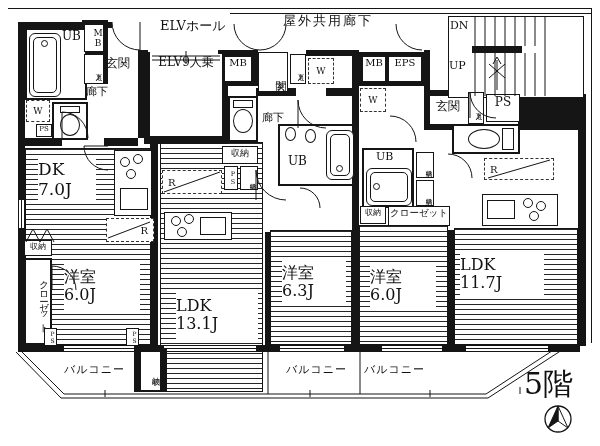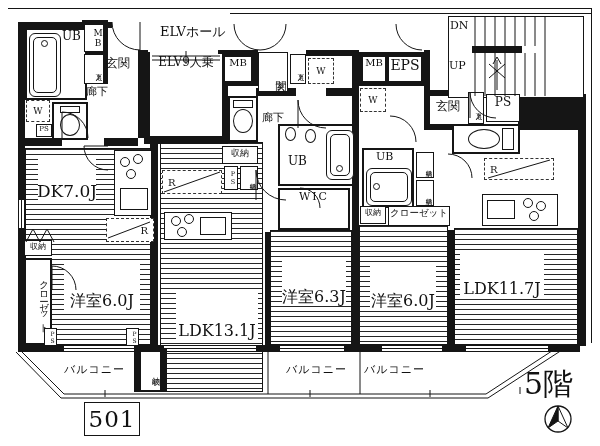--- a/index.html
+++ b/index.html
@@ -5,21 +5,21 @@
   html,body{margin:0;padding:0;background:#fff;}
   #plan{position:relative;width:600px;height:446px;background:#fff;overflow:hidden;
         font-family:"DejaVu Serif","Liberation Serif",serif;color:#111;}
   i.w{display:block;position:absolute;background:#151515;}
   b.r{display:block;position:absolute;background:#fff;border:1.5px solid #151515;font-weight:normal;box-sizing:border-box;}
   b.nb{border:none;}
   .fl{position:absolute;background:repeating-linear-gradient(to bottom,#262626 0,#262626 1px,#fff 1px,#fff 5px);border:1px solid #151515;box-sizing:border-box;}
   .lbl{position:absolute;white-space:nowrap;line-height:1.05;}
   .v{writing-mode:vertical-rl;text-orientation:upright;letter-spacing:0;}
   .cen{display:flex;align-items:center;justify-content:center;text-align:center;}
-  .patch{position:absolute;background:#fff;display:flex;flex-direction:row;align-items:flex-end;justify-content:center;line-height:1.15;}
+  .patch{position:absolute;background:#fff;display:flex;flex-direction:column;align-items:flex-start;justify-content:center;line-height:1.15;}
   .dash{position:absolute;background:#fff;border:1.5px dashed #333;box-sizing:border-box;display:flex;align-items:center;justify-content:center;}
   .tub{position:absolute;border:1.5px solid #151515;border-radius:6px;background:#fff;}
   .tub .in{position:absolute;left:3px;top:3px;right:3px;bottom:3px;border:1px solid #151515;border-radius:5px;}
   .tub .dot{position:absolute;width:5px;height:5px;border:1px solid #151515;border-radius:50%;}
   .toilet-tank{position:absolute;background:#fff;border:1.2px solid #151515;box-sizing:border-box;}
   .toilet-bowl{position:absolute;background:#fff;border:1.2px solid #151515;border-radius:50%;box-sizing:border-box;}
   .burner{position:absolute;width:10px;height:10px;border:1.3px solid #151515;border-radius:50%;box-sizing:border-box;background:#fff;}
   .sinkr{position:absolute;background:#fff;border:1.2px solid #151515;box-sizing:border-box;}
   .oval{position:absolute;background:#fff;border:1.2px solid #151515;border-radius:50%;box-sizing:border-box;}
   .win{position:absolute;background:linear-gradient(#151515 0 1px,#fff 1px 3px,#151515 3px 4px,#fff 4px 6px,#151515 6px 7px);}
@@ -81,22 +81,23 @@
   <div class="win" style="left:466px;top:345px;width:82px;height:7px"></div>
   <i class="w" style="left:548px;top:345px;width:32px;height:7px"></i>
   <i class="w" style="left:134px;top:348px;width:5px;height:44px"></i>
   <i class="w" style="left:162px;top:348px;width:5px;height:44px"></i>
 
   <b class="r" style="left:448px;top:16px;width:136px;height:82px;border-width:1px"></b>
   <i class="w" style="left:472px;top:46px;width:50px;height:7px"></i>
   <div class="lbl" style="left:450px;top:20px;font-size:11px">DN</div>
   <div class="lbl" style="left:449px;top:60px;font-size:11px">UP</div>
 
-  <div class="lbl" style="left:160px;top:25px;font-size:13px">ELVホール</div>
+  <div class="lbl" style="left:160px;top:19px;font-size:13px">ELVホール</div>
   <b class="r nb cen" style="left:150px;top:54px;width:72px;height:82px;font-size:12px">ELV9人乗</b>
+  <div class="lbl" style="left:283px;top:14px;font-size:13px;letter-spacing:2px">屋外共用廊下</div>
 
   <b class="r" style="left:25px;top:28px;width:62px;height:72px;border-width:2px"></b>
   <div class="tub" style="left:29px;top:33px;width:30px;height:62px">
       <span class="in"></span>
       <span class="dot" style="left:11px;top:6px"></span>
     </div>
   <div class="lbl" style="left:62px;top:30px;font-size:12px">UB</div>
   <b class="r cen v" style="left:84px;top:24px;width:20px;height:28px;font-size:9px">MB</b>
   <b class="r cen v" style="left:84px;top:54px;width:20px;height:30px;font-size:6.5px">下足入</b>
   <div class="lbl" style="left:106px;top:57px;font-size:12px">玄関</div>
@@ -125,33 +126,32 @@
   <div class="toilet-bowl" style="left:233px;top:109px;width:20px;height:24px"></div>
   <div class="lbl" style="left:262px;top:112px;font-size:11px">廊下</div>
   <b class="r" style="left:278px;top:124px;width:76px;height:62px;border-width:2px"></b>
   <div class="oval" style="left:285px;top:127px;width:11px;height:14px"></div>
   <div class="oval" style="left:305px;top:129px;width:11px;height:14px"></div>
   <div class="lbl" style="left:288px;top:155px;font-size:12px">UB</div>
   <div class="tub" style="left:326px;top:130px;width:26px;height:48px">
       <span class="in"></span>
       <span class="dot" style="left:9px;top:34px"></span>
     </div>
-  <b class="r cen" style="left:278px;top:188px;width:72px;height:42px;font-size:11px;border-width:2px;letter-spacing:2px">WIC</b>
   <b class="r cen" style="left:222px;top:146px;width:36px;height:18px;font-size:9px">収納</b>
   <b class="r cen v" style="left:224px;top:166px;width:14px;height:24px;font-size:6.5px">PS</b>
   <b class="r cen v" style="left:240px;top:166px;width:18px;height:24px;font-size:6.5px">収納</b>
   <div class="dash" style="left:162px;top:170px;width:60px;height:24px;font-size:10px;justify-content:flex-start;padding-left:5px">R</div>
   <b class="r" style="left:164px;top:212px;width:68px;height:28px;border-width:1.5px"></b>
   <span class="burner" style="left:171px;top:216px"></span>
   <span class="burner" style="left:184px;top:214px"></span>
   <span class="burner" style="left:177px;top:227px"></span>
   <div class="sinkr" style="left:200px;top:217px;width:26px;height:18px"></div>
 
   <b class="r cen" style="left:362px;top:56px;width:24px;height:26px;font-size:10px">MB</b>
-  <b class="r cen" style="left:388px;top:56px;width:34px;height:26px;font-size:14px">EPS</b>
+  <b class="r cen" style="left:388px;top:56px;width:34px;height:26px;font-size:10px">EPS</b>
   <div class="dash" style="left:360px;top:88px;width:26px;height:24px;font-size:9px">W</div>
   <div class="lbl" style="left:436px;top:100px;font-size:12px">玄関</div>
   <b class="r cen v" style="left:468px;top:92px;width:16px;height:32px;font-size:6.5px">下足入</b>
   <b class="r cen" style="left:486px;top:94px;width:34px;height:28px;font-size:12px">PS</b>
   <b class="r" style="left:452px;top:124px;width:68px;height:30px;border-width:2px"></b>
   <div class="toilet-tank" style="left:502px;top:128px;width:12px;height:22px"></div>
   <div class="toilet-bowl" style="left:468px;top:129px;width:32px;height:20px"></div>
   <b class="r" style="left:362px;top:148px;width:52px;height:60px;border-width:2px"></b>
   <div class="lbl" style="left:376px;top:151px;font-size:11px">UB</div>
   <div class="tub" style="left:366px;top:168px;width:44px;height:36px">
@@ -195,21 +195,20 @@
   </div>
 
   <div class="lbl" style="left:64px;top:364px;font-size:11px;letter-spacing:1px">バルコニー</div>
   <b class="r cen v" style="left:139px;top:350px;width:23px;height:42px;font-size:8px;border-width:2px">収納</b>
   <div class="lbl" style="left:286px;top:364px;font-size:11px;letter-spacing:1px">バルコニー</div>
   <div class="lbl" style="left:364px;top:364px;font-size:11px;letter-spacing:1px">バルコニー</div>
   <b class="r cen v" style="left:44px;top:328px;width:13px;height:18px;font-size:6px;border-width:1px">PS</b>
   <b class="r cen v" style="left:126px;top:328px;width:13px;height:18px;font-size:6px;border-width:1px">PS</b>
 
   <div class="lbl" style="left:524px;top:368px;font-size:30px">5階</div>
-  <div class="numbox" style="left:84px;top:402px;width:54px;height:32px">501</div>
 
   <svg class="ov" width="600" height="446" viewBox="0 0 600 446">
     <g stroke="#151515" stroke-width="1" fill="none">
 
       <g>
         <path d="M475,17V46 M485,17V46 M495,17V46 M505,17V46 M515,17V46 M525,17V46 M535,17V46 M545,17V96 M475,53V96 M485,53V96 M495,53V96 M505,53V96 M515,53V96 M525,53V96 M535,53V96"></path>
         <path d="M497,90 L497,60"></path>
         <path d="M493,64 L497,57 L501,64"></path>
         <path d="M489,64 L505,78 M489,78 L505,64"></path>
       </g>

